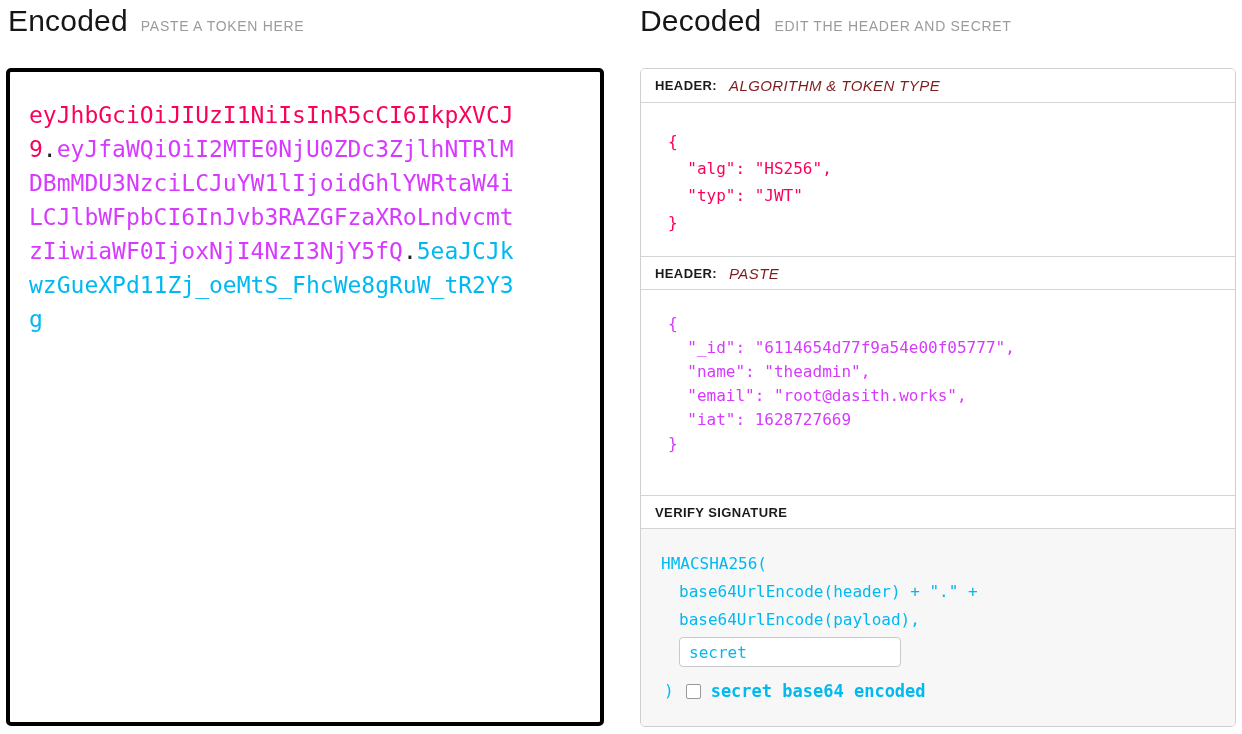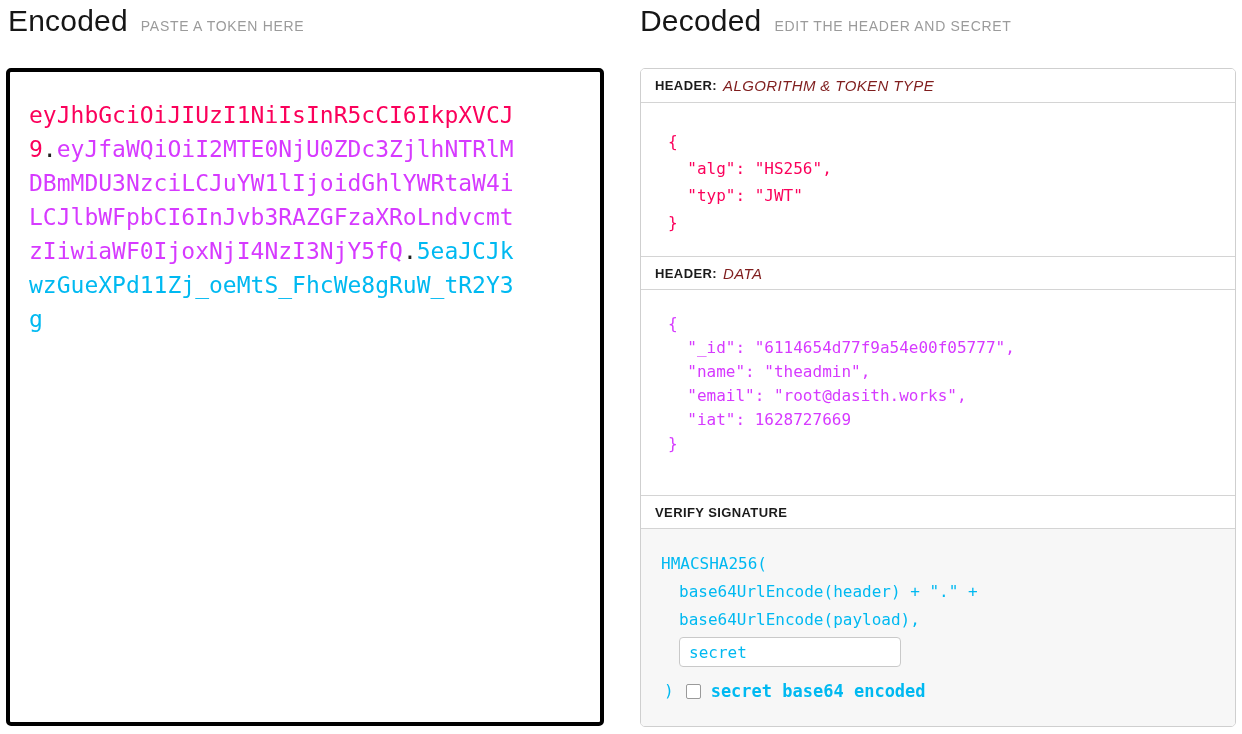--- a/index.html
+++ b/index.html
@@ -22,21 +22,21 @@
     font-size:23px; line-height:34px; word-break:break-all; }
   .c-header { color:#fb015b; }
   .c-payload { color:#d63aff; }
   .c-sig { color:#00b9f1; }
   .c-dot { color:#212121; }
 
   
   .panel-right { position:absolute; left:640px; top:68px; width:596px; height:659px;
     background:#fff; border:1px solid #cfcfcf; border-radius:5px;
     display:flex; flex-direction:column; overflow:hidden; }
-  .bar { flex:none; height:34px; padding:0 14px; display:flex; align-items:center; gap:6px;
+  .bar { flex:none; height:34px; padding:0 14px; display:flex; align-items:center; gap:12px;
     background:#fff; border-top:1px solid #d4d4d4; border-bottom:1px solid #d4d4d4; }
   .bar.first { border-top:none; }
   .bar-label { font-size:13px; font-weight:bold; color:#1b1b1b; letter-spacing:.4px; }
   .bar-sublabel { font-size:15px; color:#7f1d1d; letter-spacing:.4px;font-style:italic; }
   .json-area { flex:none; padding:22px 27px; white-space:pre; cursor:text;
     font-family:"DejaVu Sans Mono","Liberation Mono",monospace;
     font-size:16px; line-height:24px; overflow:hidden; }
   .json-header { height:153px; color:#fb015b; padding-top:25px; line-height:27px; }
   .json-payload { height:205px; color:#d63aff; }
 
@@ -82,21 +82,21 @@
     <span class="bar-label">HEADER:</span>
     <span class="bar-sublabel">ALGORITHM &amp; TOKEN TYPE</span>
   </div>
   <div class="json-area json-header">{
   "alg": "HS256",
   "typ": "JWT"
 }</div>
 
   <div class="bar">
     <span class="bar-label">HEADER:</span>
-    <span class="bar-sublabel">DATA</span>
+    <span class="bar-sublabel">PASTE</span>
   </div>
   <div class="json-area json-payload">{
   "_id": "6114654d77f9a54e00f05777",
   "name": "theadmin",
   "email": "root@dasith.works",
   "iat": 1628727669
 }</div>
 
   <div class="bar">
     <span class="bar-label">VERIFY SIGNATURE</span>

